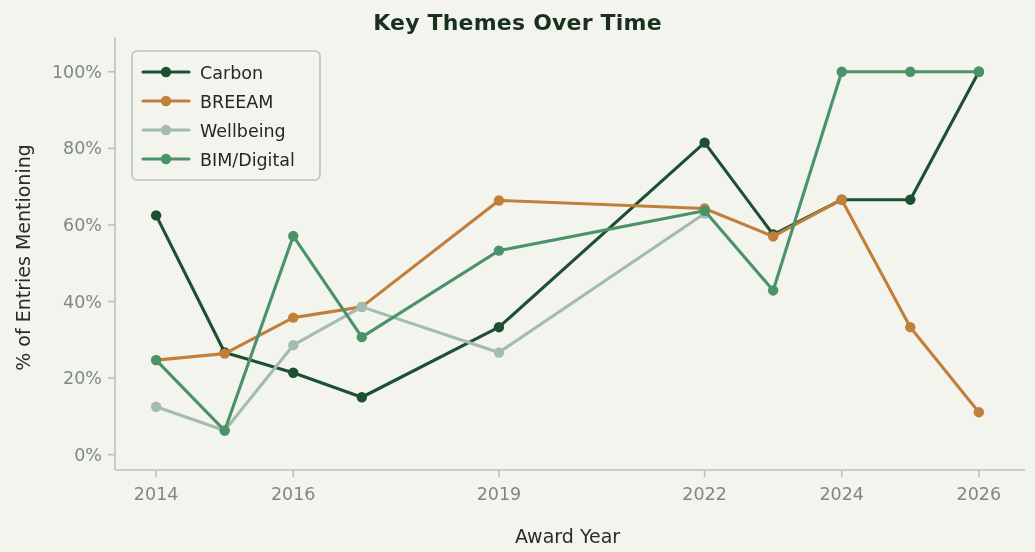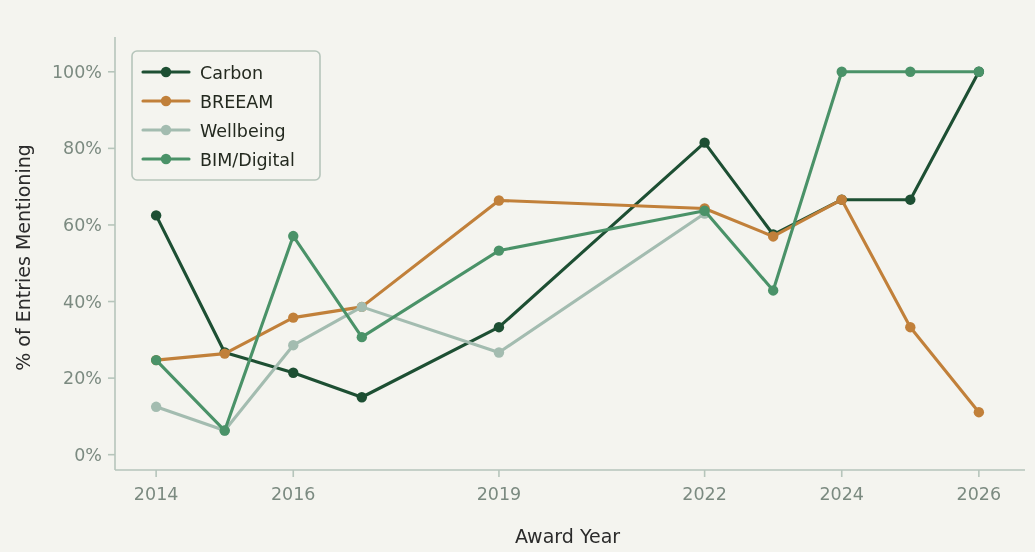--- a/index.html
+++ b/index.html
@@ -69,20 +69,21 @@
     stroke: #b6c5bb;
     stroke-width: 1.6;
     rx: 5;
   }
 </style>
 </head>
 <body>
 
 <div id="chart-root">
 
+  <div id="chart-title">Key Themes Over Time</div>
 
   <svg id="plot-svg" width="1035" height="552">
       <path d="M 115 37 L 115 470" class="spine"></path>
       <path d="M 115 470 L 1025 470" class="spine"></path>
       <line x1="108" y1="454.68468468468467" x2="115" y2="454.68468468468467" class="tickmark"></line>
       <text x="102" y="460.68468468468467" text-anchor="end" class="tick-label">0%</text>
       <line x1="108" y1="378.1081081081081" x2="115" y2="378.1081081081081" class="tickmark"></line>
       <text x="102" y="384.1081081081081" text-anchor="end" class="tick-label">20%</text>
       <line x1="108" y1="301.5315315315315" x2="115" y2="301.5315315315315" class="tickmark"></line>
       <text x="102" y="307.5315315315315" text-anchor="end" class="tick-label">40%</text>

